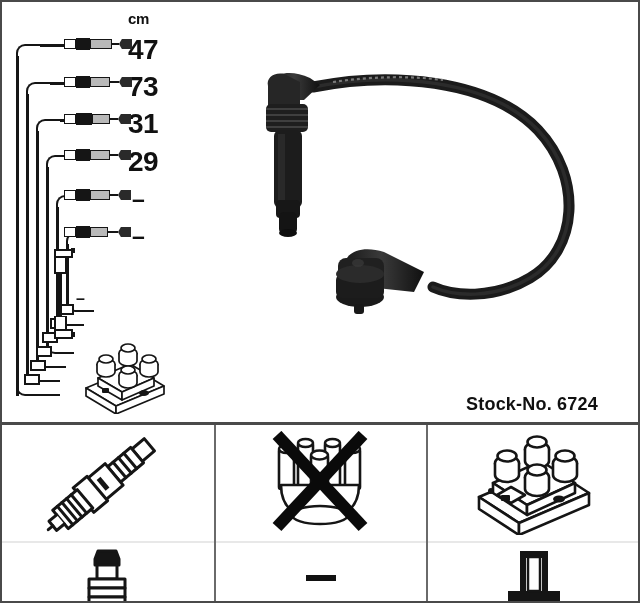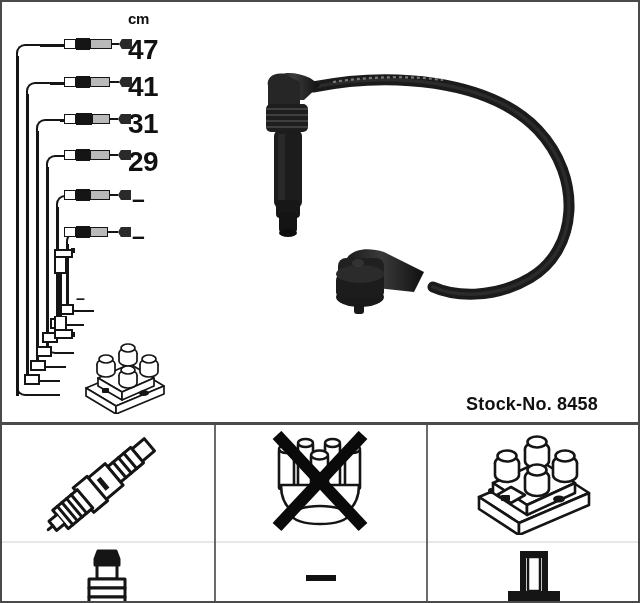--- a/index.html
+++ b/index.html
@@ -96,21 +96,21 @@
   svg{display:block;}
 </style>
 </head>
 <body>
 
 <div id="page">
 
   <div class="cm-head">cm</div>
 
   <div class="cm-val" style="top:34px;">47</div>
-  <div class="cm-val" style="top:71px;">41</div>
+  <div class="cm-val" style="top:71px;">73</div>
   <div class="cm-val" style="top:108px;">31</div>
   <div class="cm-val" style="top:146px;">29</div>
   <div class="cm-dash" style="top:186px;">–</div>
   <div class="cm-dash" style="top:223px;">–</div>
 
   <div>
 
     <div class="corner" style="left:14px;top:42px;width:26px;height:14px;"></div>
     <div class="wline" style="left:38px;top:42px;width:26px;height:2.5px;"></div>
     <div class="wline" style="left:14px;top:54px;width:2.5px;height:340px;"></div>
@@ -301,21 +301,21 @@
         <rect x="100" y="198" width="46" height="36" rx="8" fill="#202020"></rect>
         <ellipse cx="122" cy="237" rx="24" ry="10" fill="#1a1a1a"></ellipse>
         <rect x="98" y="214" width="48" height="24" rx="6" fill="#1c1c1c"></rect>
         <ellipse cx="122" cy="214" rx="24" ry="9" fill="#2b2b2b"></ellipse>
         <rect x="116" y="244" width="10" height="10" rx="3" fill="#181818"></rect>
         <ellipse cx="120" cy="203" rx="6" ry="4" fill="#3a3a3a" opacity="0.7"></ellipse>
       </g>
     </svg>
   </div>
 
-  <div class="stock-no" style="left:430px;top:392px;width:200px;">Stock-No. 8458</div>
+  <div class="stock-no" style="left:430px;top:392px;width:200px;">Stock-No. 6724</div>
 
   <div class="panels">
 
     <div class="panel p1">
       <div class="panel-top">
         <div class="pcell">
           <svg width="150" height="104" viewBox="0 0 150 104">
             <g fill="#ffffff" stroke="#151515" stroke-width="3" stroke-linejoin="round" stroke-linecap="round" transform="rotate(-40 75 52)">
 
               <rect x="116" y="42" width="16" height="16"></rect>

